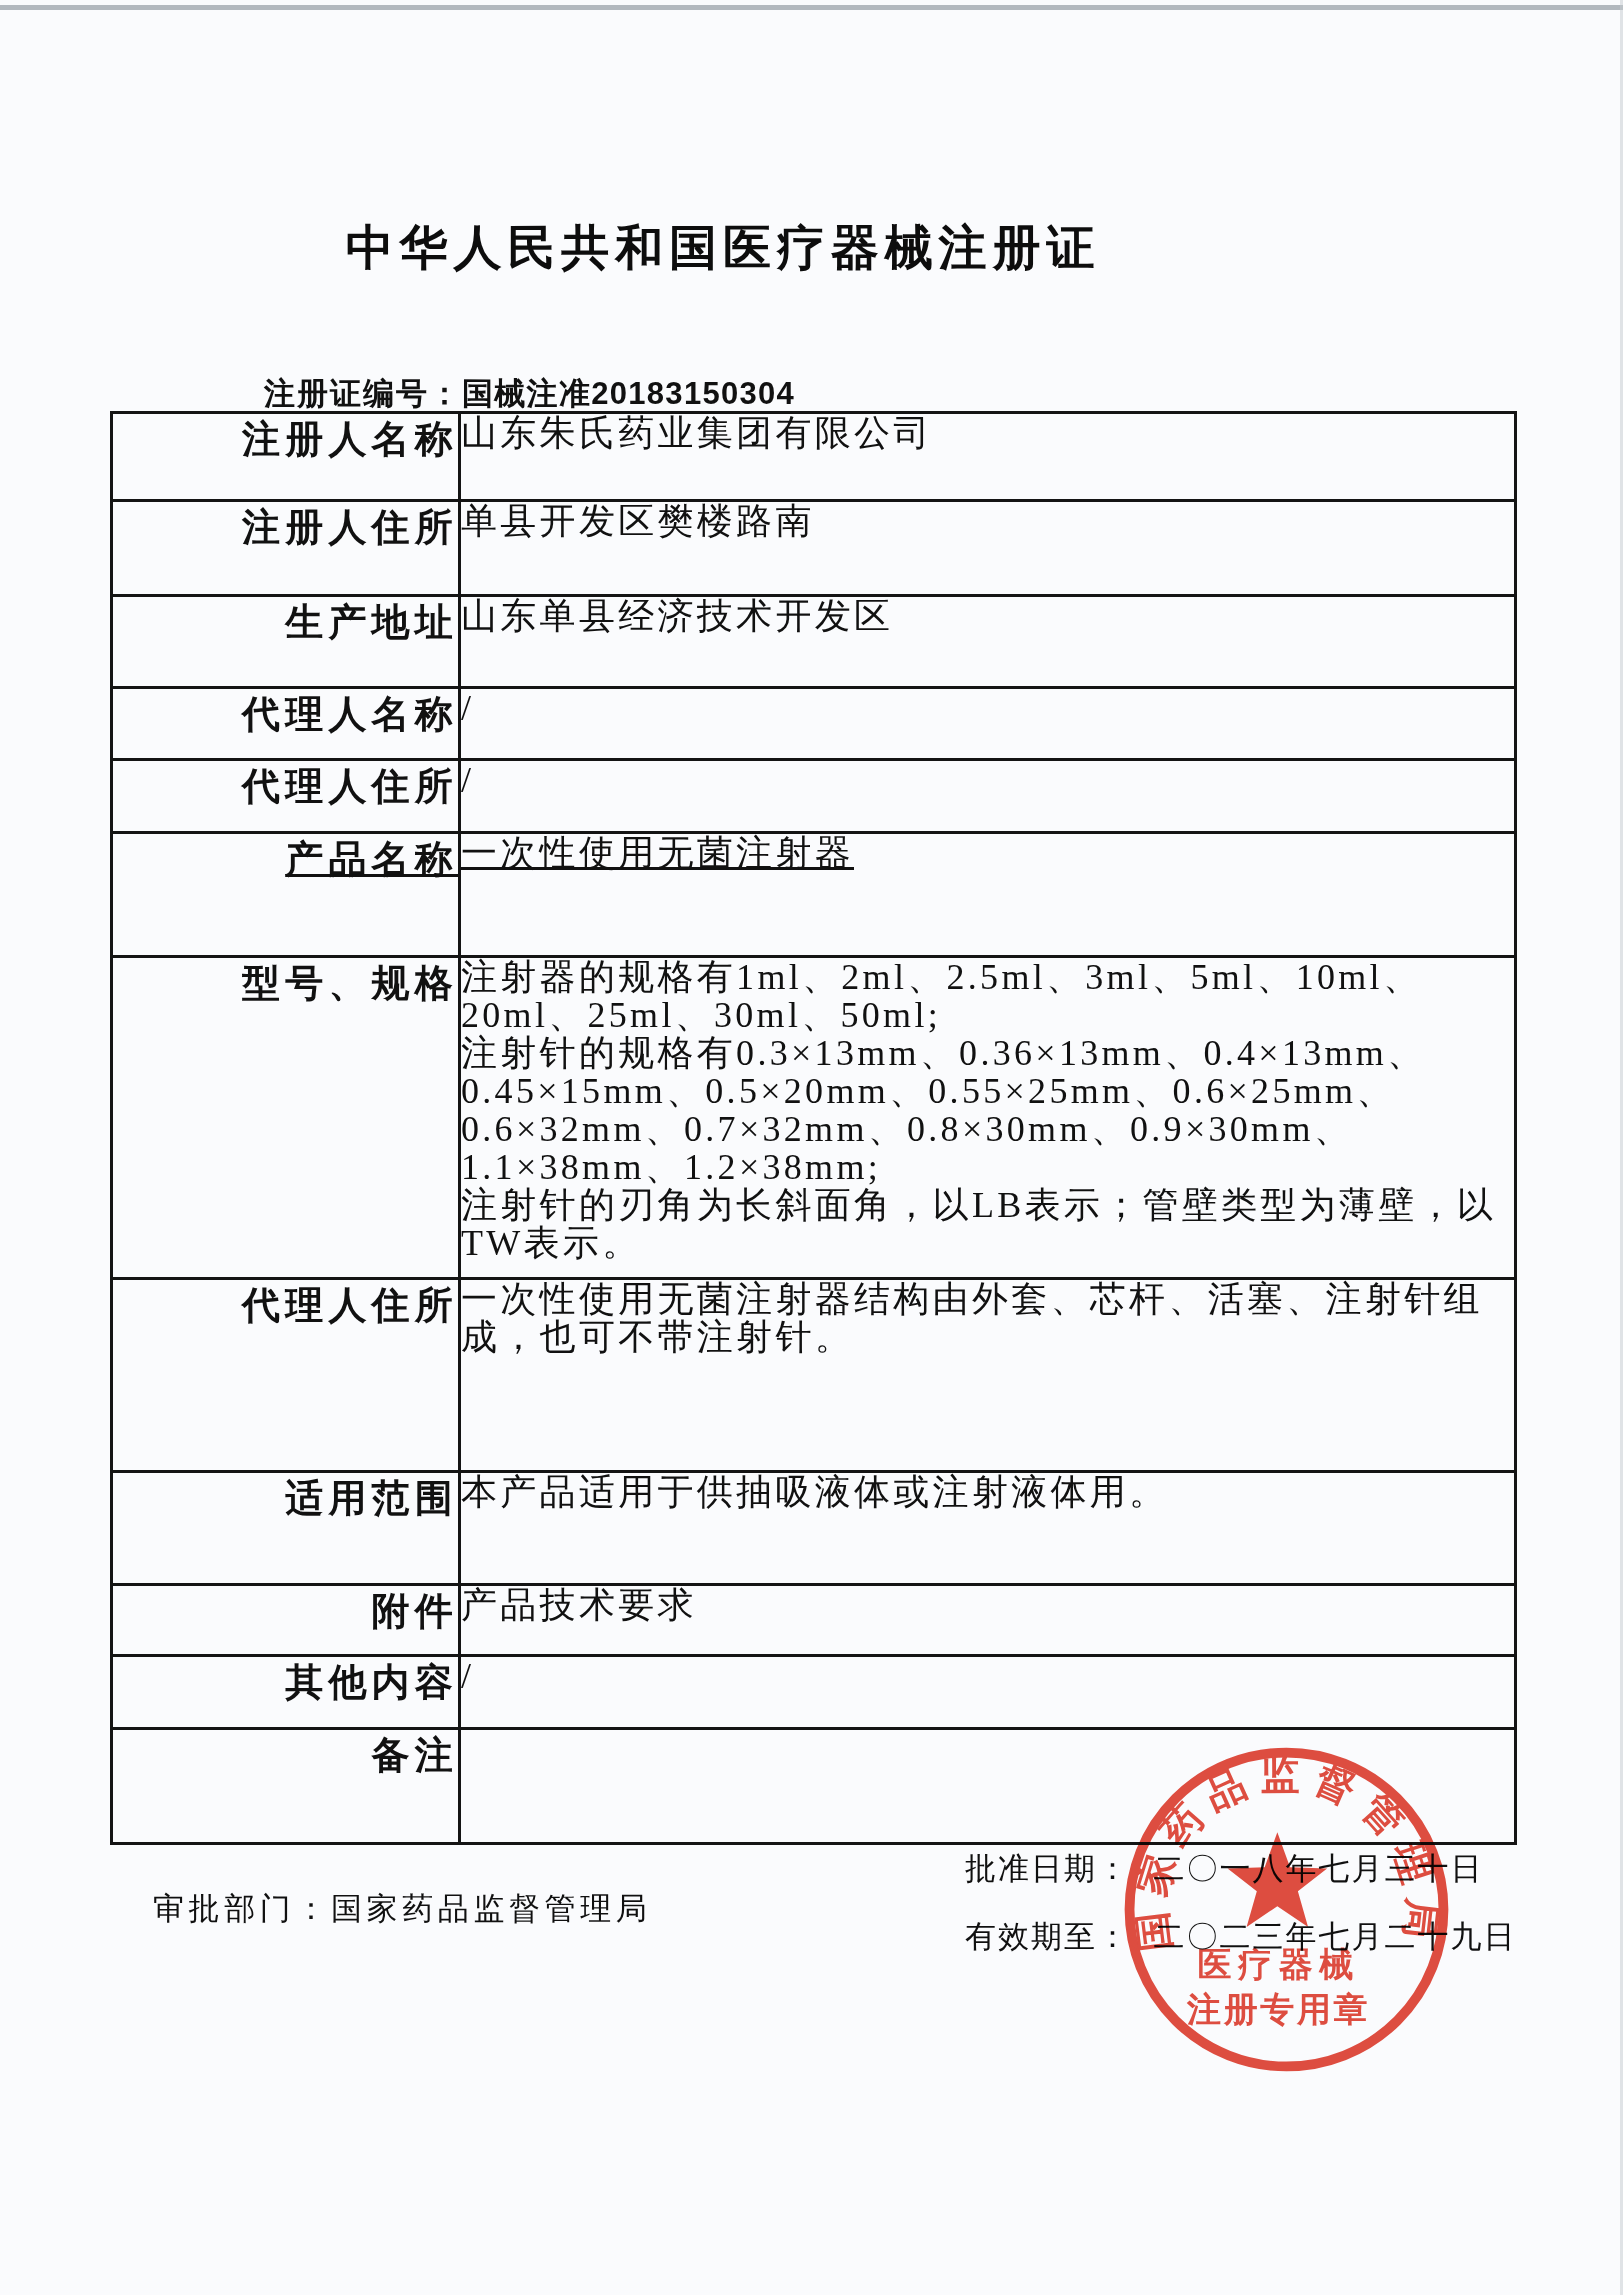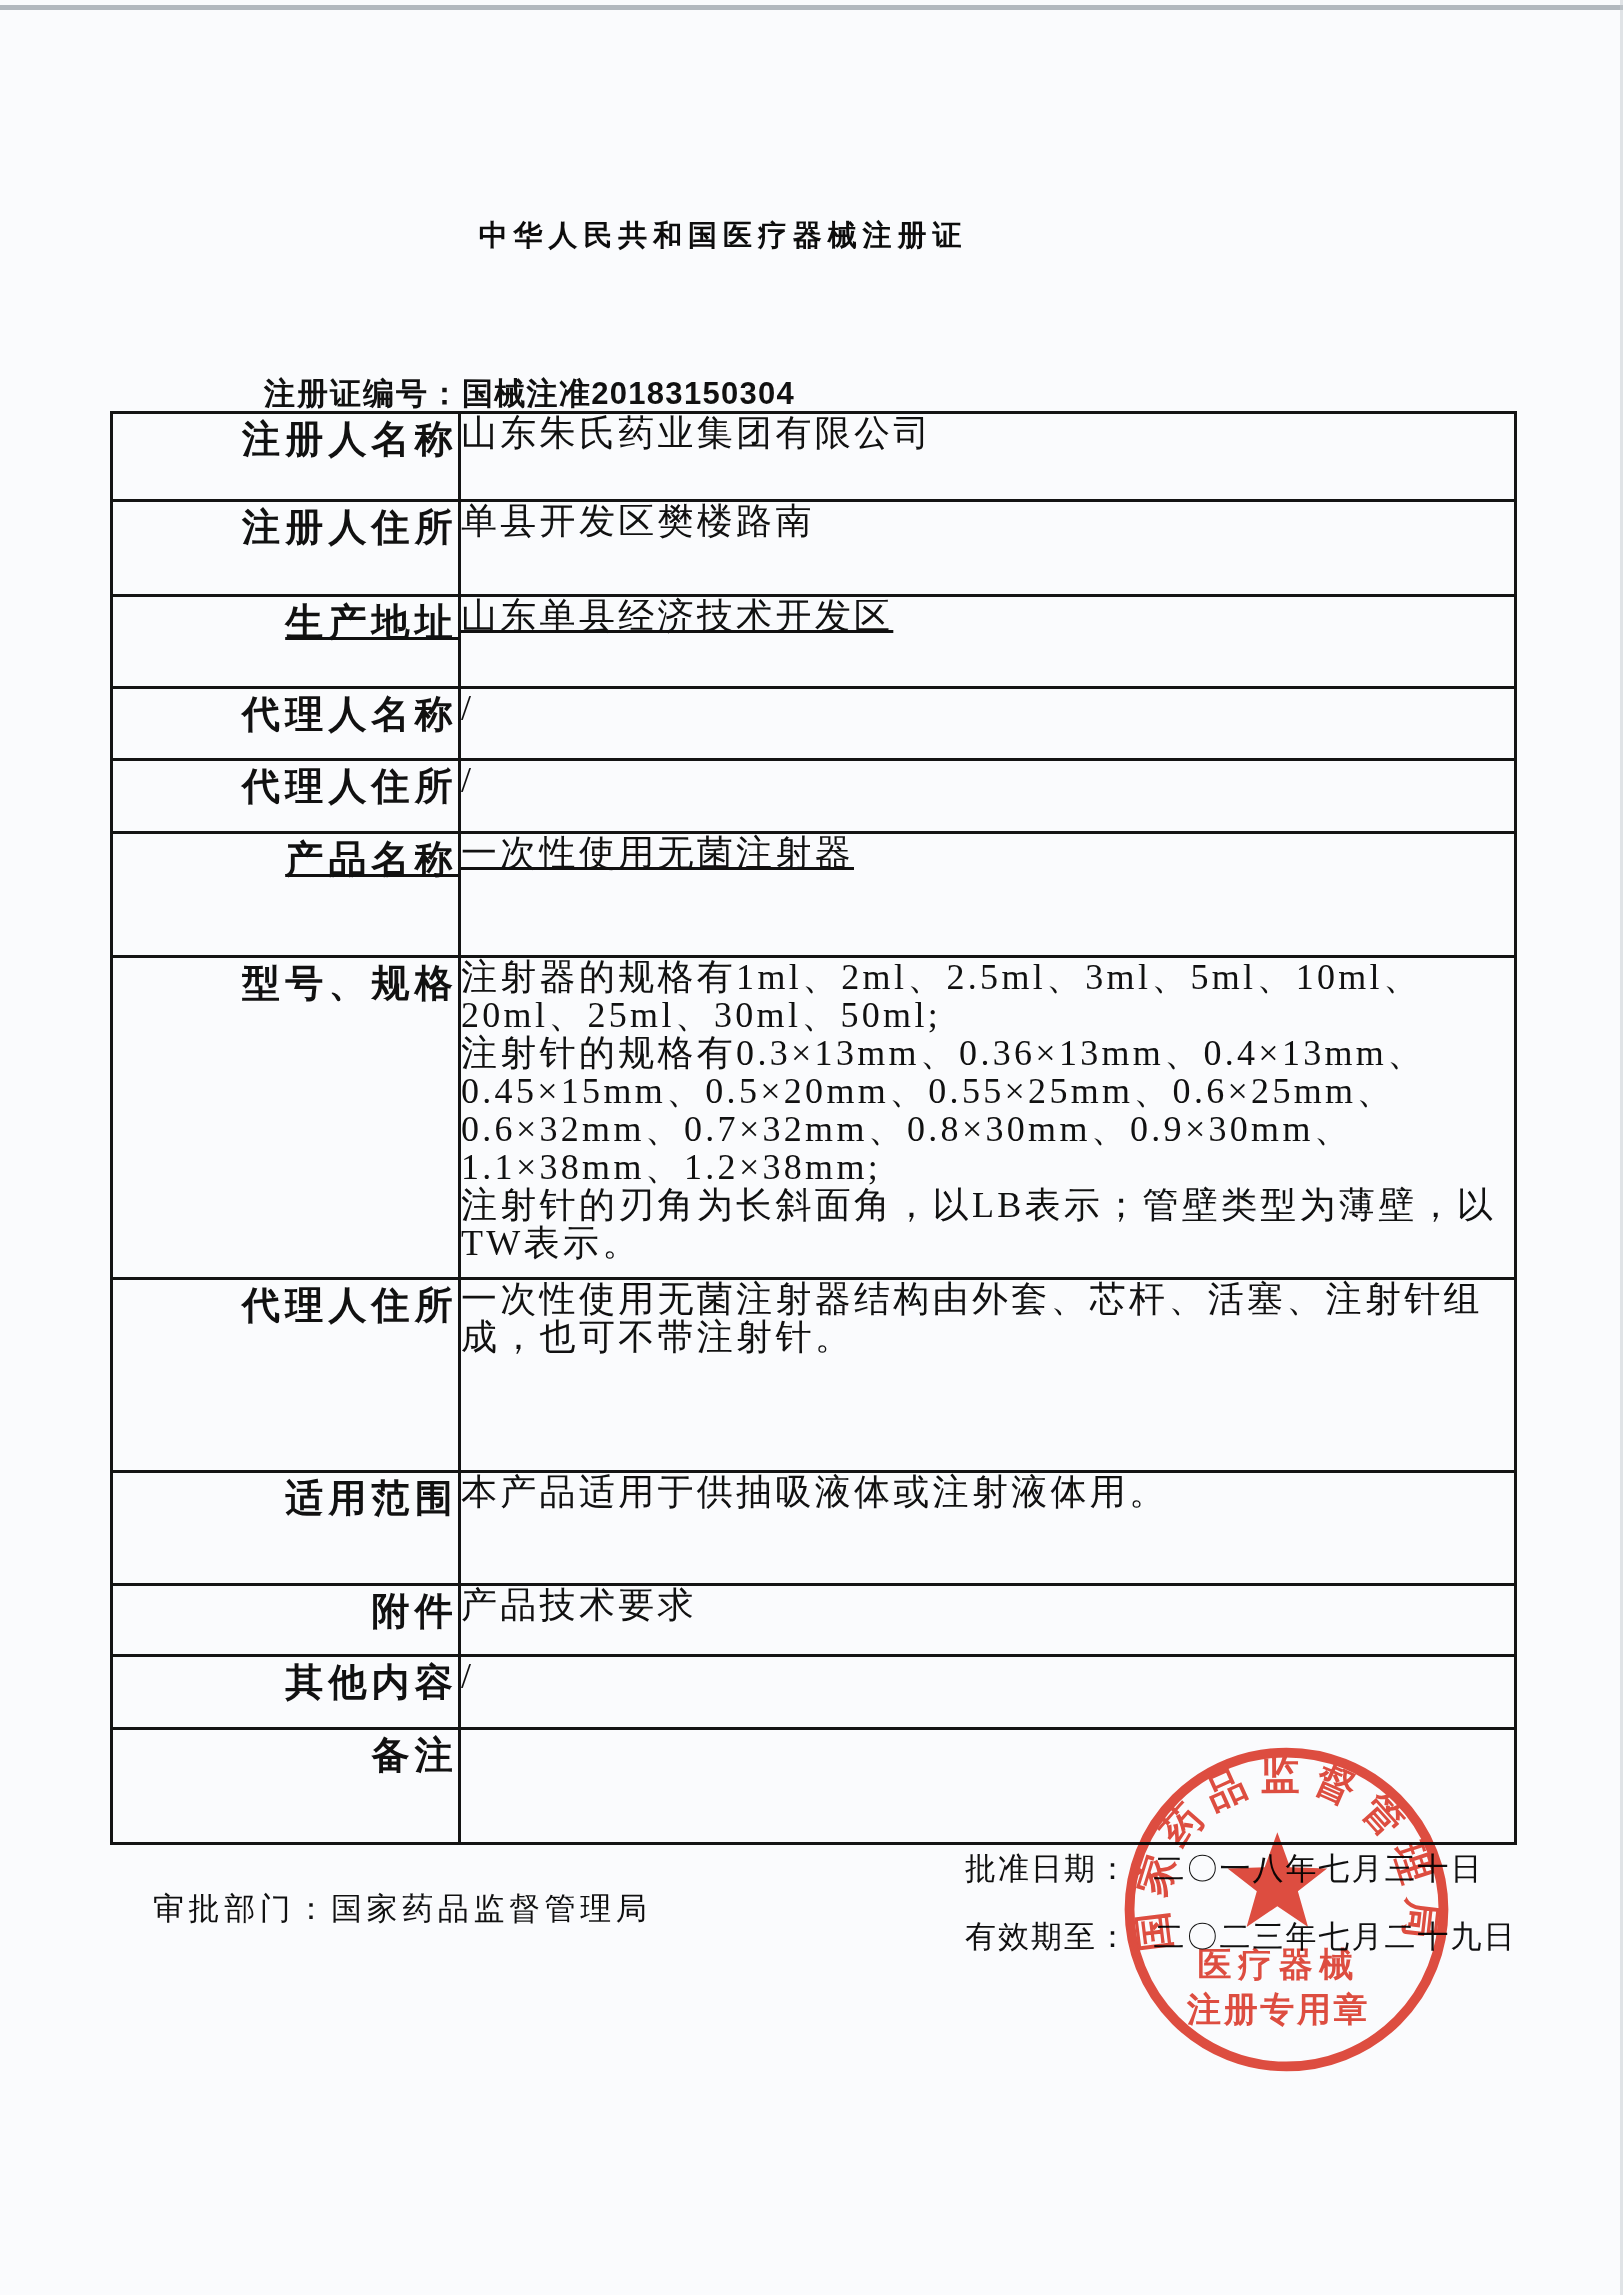--- a/index.html
+++ b/index.html
@@ -15,21 +15,21 @@
     position:absolute;left:0;top:4.6px;width:1623px;height:5.9px;
     background:#9aa2a8;opacity:.75;
   }
   .scan-edge-right{
     position:absolute;right:0;top:0;width:3.3px;height:2295px;
     background:#c6cbd0;opacity:.5;
   }
   .page-title{
     position:absolute;left:0;top:216px;width:1446px;
     text-align:center;
-    font-size:29px;font-weight:900;letter-spacing:5.9px;
+    font-size:48px;font-weight:900;letter-spacing:5.9px;
     color:#0d0d0d;
   }
   .reg-line{
     position:absolute;left:264px;top:373px;
     font-size:31px;letter-spacing:2px;
     white-space:nowrap;
   }
   .reg-line .reg-label{font-weight:600;margin-top:44px;}
   .reg-line .reg-number{font-weight:700;letter-spacing:1.3px;}
   table.cert{
@@ -48,21 +48,21 @@
     border-right-width:2px;
   }
   td.val{
     font-family:"Liberation Serif",serif;
     font-size:36px;line-height:38px;letter-spacing:3.3px;
     padding:13px 18.3px 9.2px 25px;
     border-left-width:2px;
     margin-top:42px;
   }
   td.val.pre{white-space:pre-line;}
-  tr.r1{height:88px;} tr.r2{height:95px;} tr.r3{height:92px;text-decoration:underline;}
+  tr.r1{height:88px;} tr.r2{height:95px;} tr.r3{height:92px;}
   tr.r4{height:72px;} tr.r5{height:73px;} tr.r6{height:124px;text-decoration:underline;}
   tr.r7{height:322px;} tr.r8{height:193px;} tr.r9{height:113px;}
   tr.r10{height:71px;} tr.r11{height:73px;} tr.r12{height:115px;}
   .footer-line{
     position:absolute;
     font-family:"Liberation Serif",serif;
     font-size:31px;color:#101010;white-space:nowrap;
   }
   .dept-line{left:153px;top:1888px;letter-spacing:4.6px;}
   .date-line1{left:965px;top:1848px;letter-spacing:2px;}

